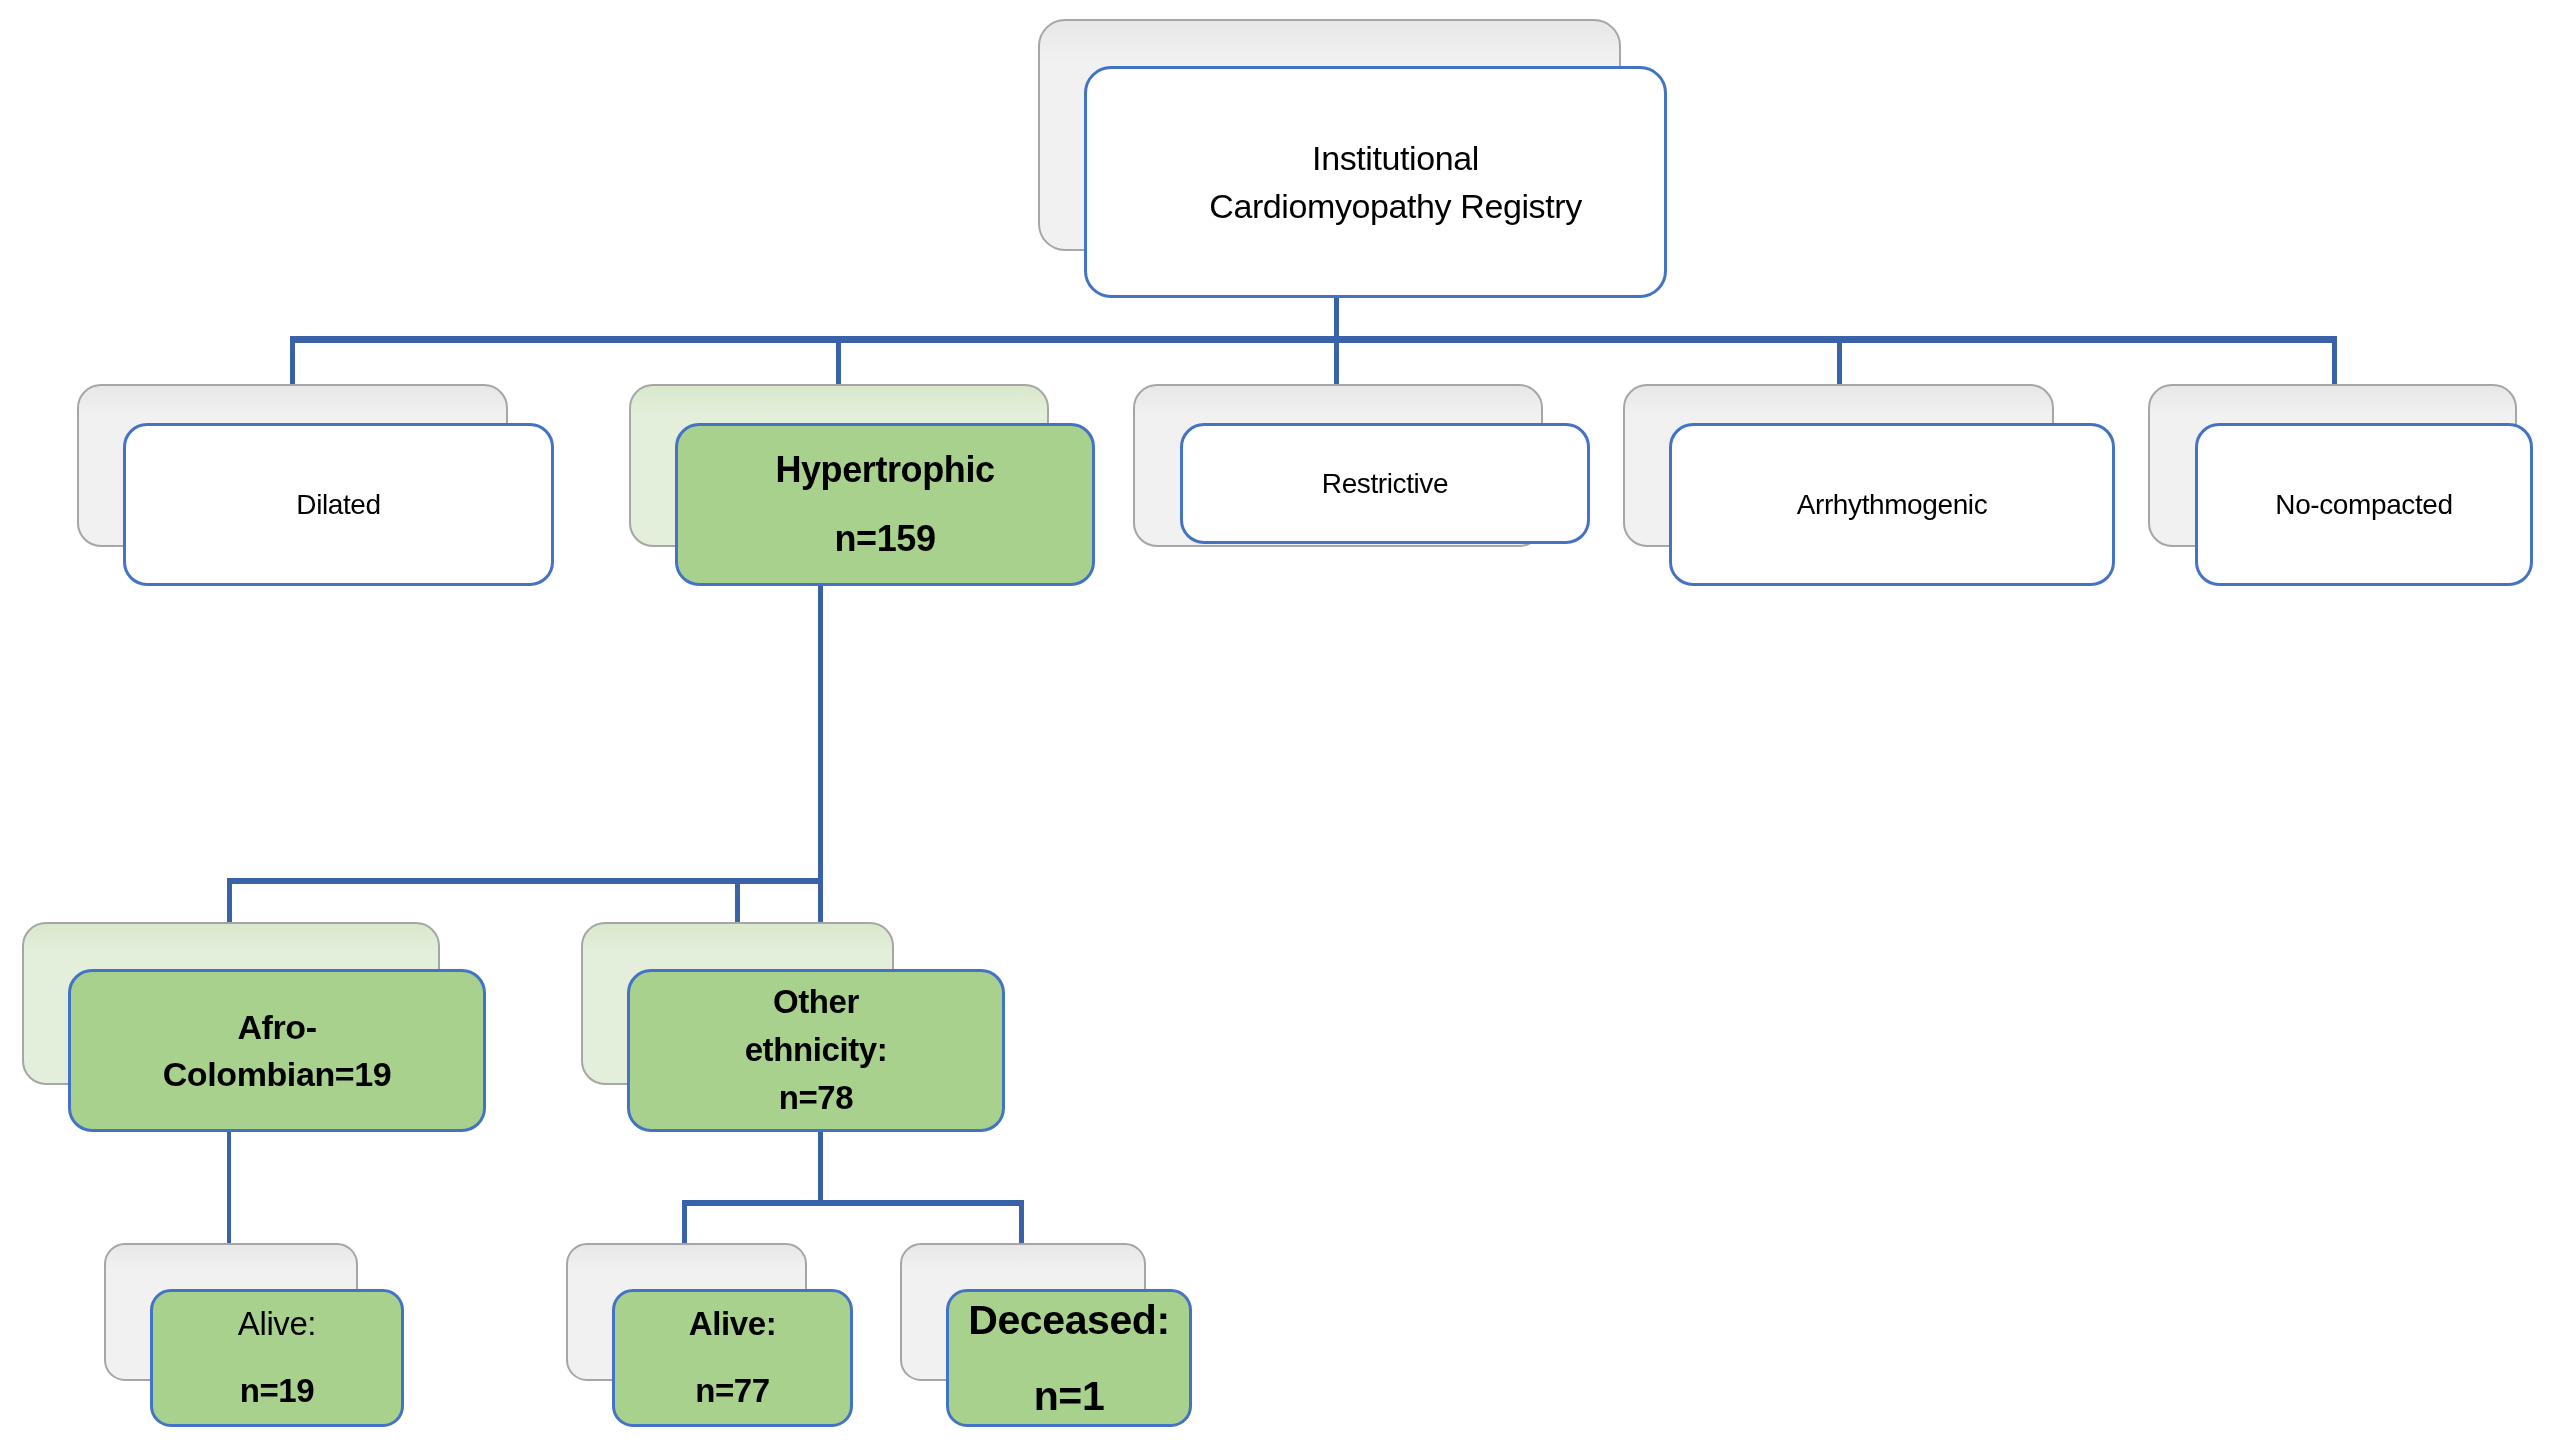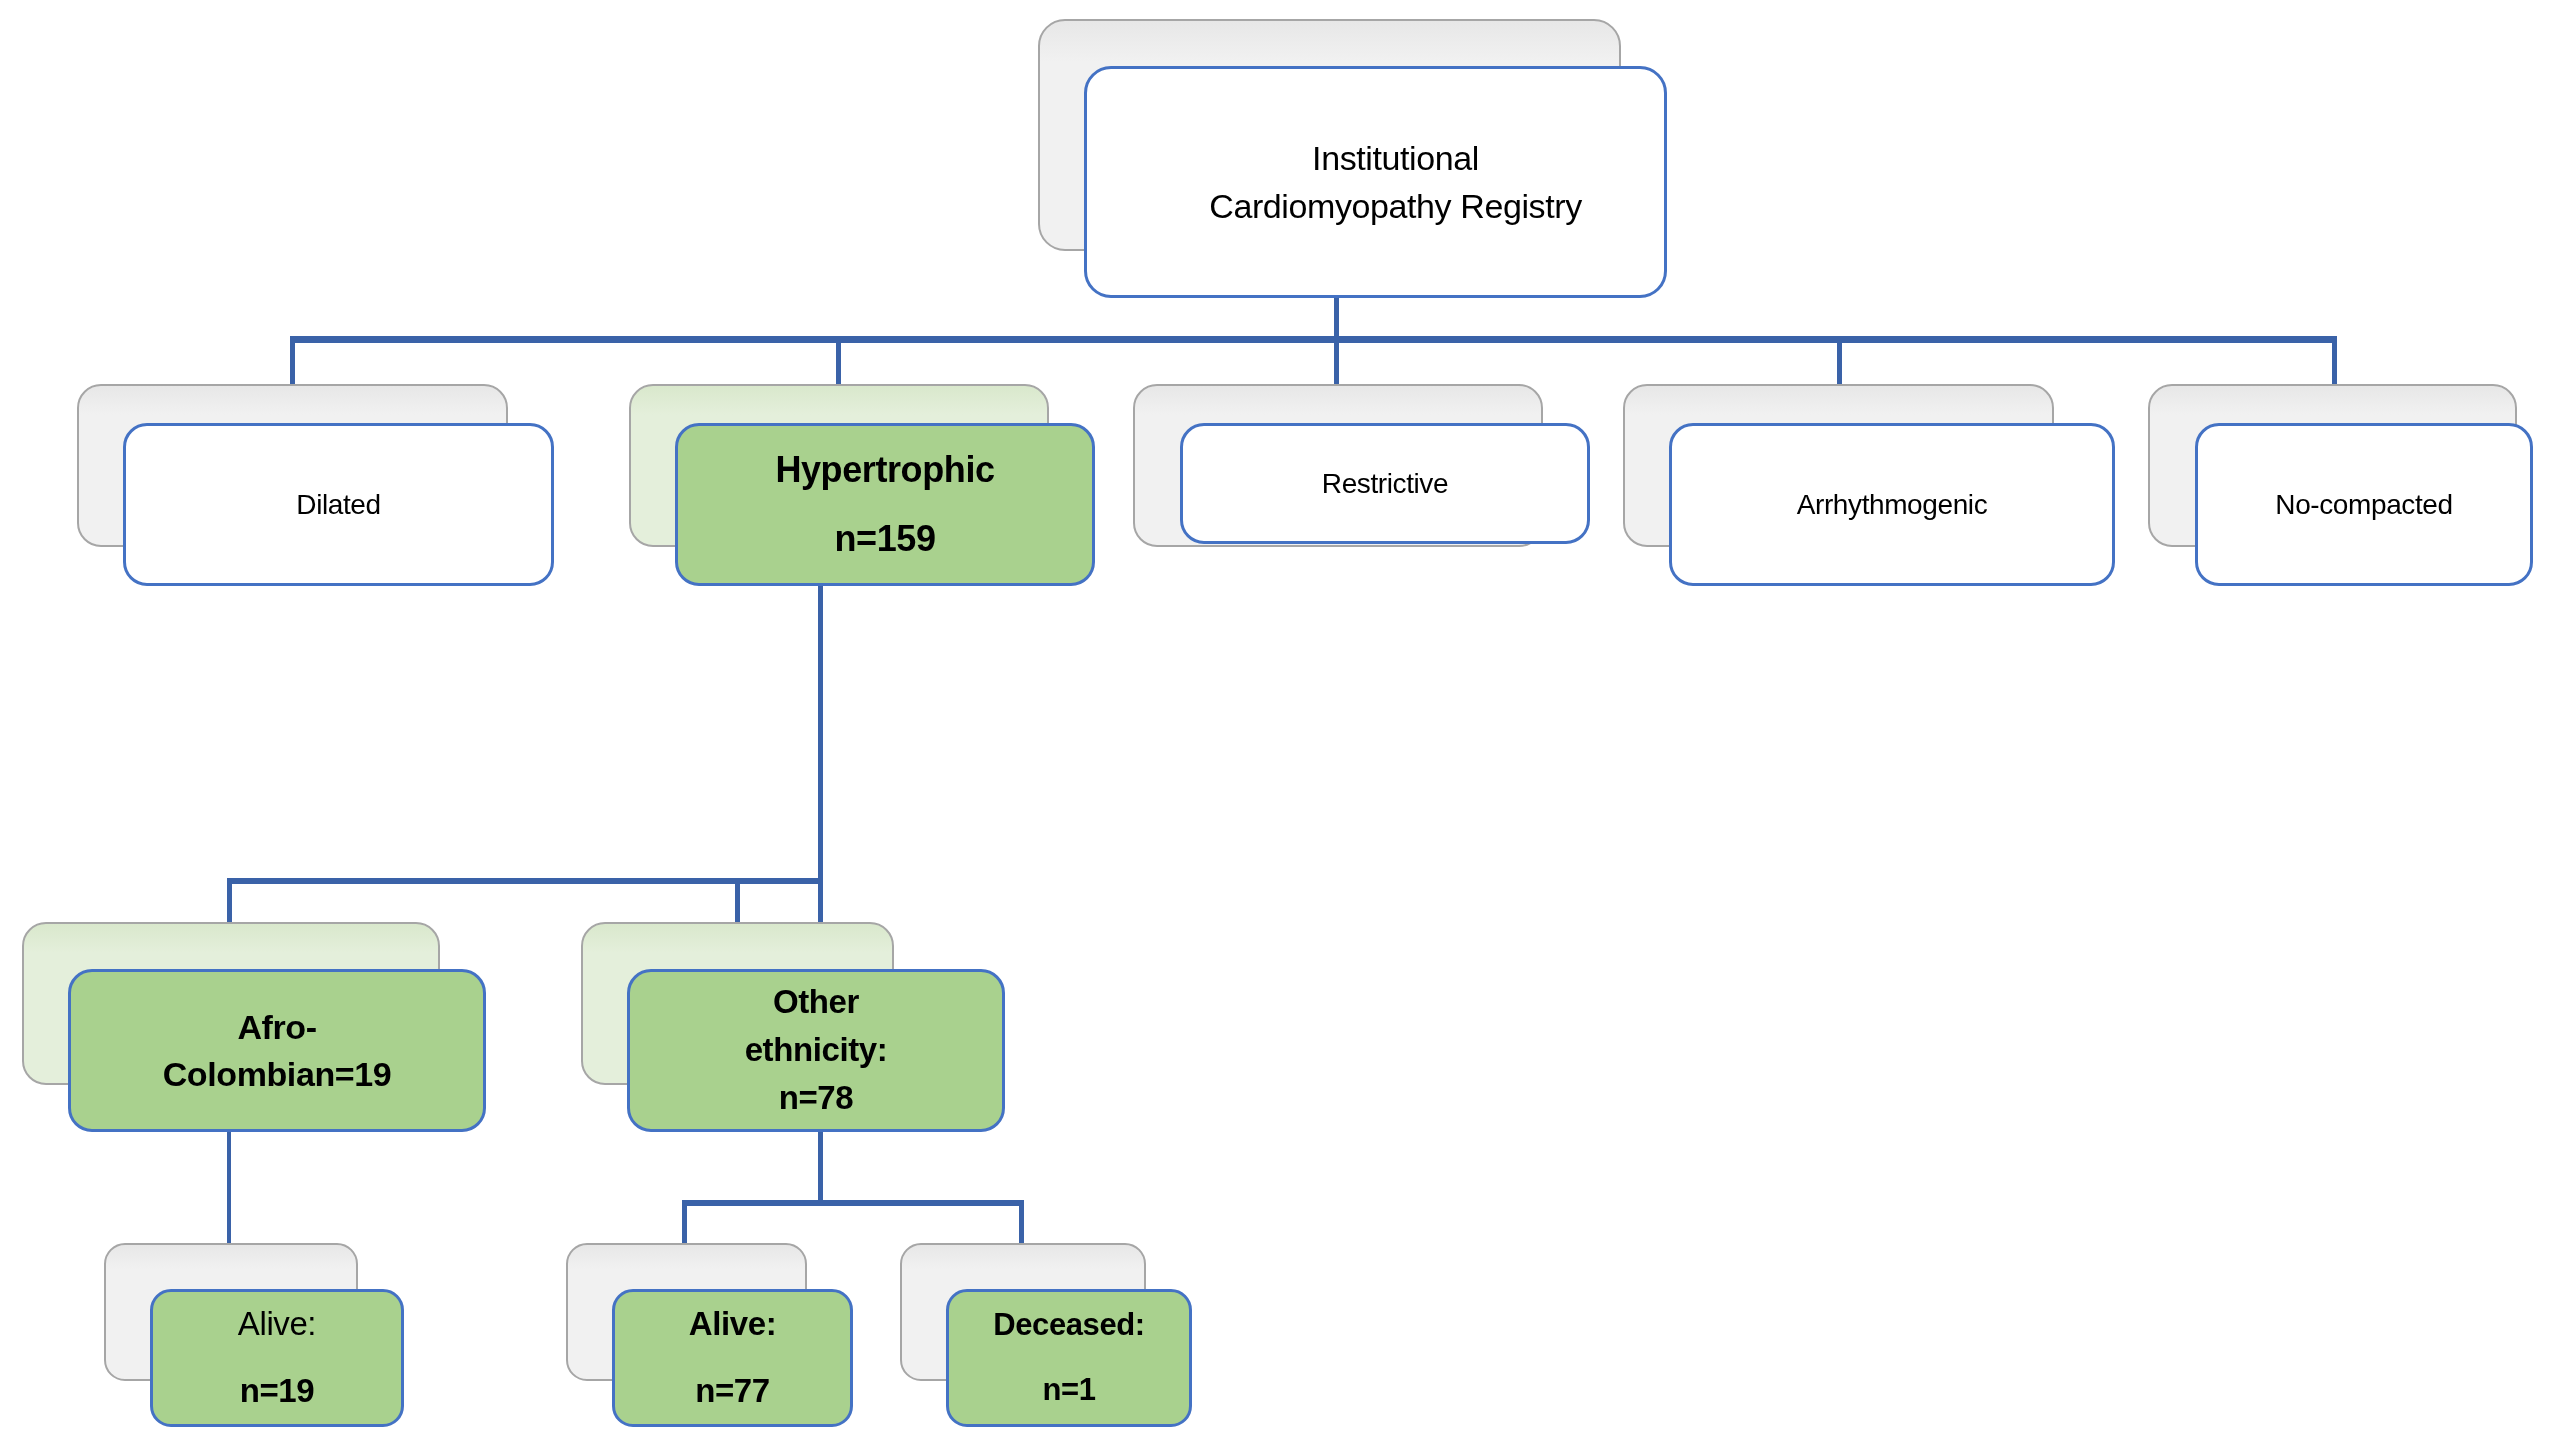--- a/index.html
+++ b/index.html
@@ -49,21 +49,21 @@
   .ln{line-height:1.18;white-space:nowrap;letter-spacing:-0.4px;}
   .bold{font-weight:bold;}
 
   
   .t-root{font-size:34px;gap:7.5px;padding-left:40px;}
   .t-l1{font-size:28px;}
   .t-hyper{font-size:36px;font-weight:bold;gap:27px;}
   .t-afro{font-size:34px;font-weight:bold;gap:6px;}
   .t-other{font-size:33px;font-weight:bold;gap:9px;}
   .t-leaf{font-size:33px;gap:28px;}
-  .t-deceased{font-size:31px;font-weight:bold;gap:28px;}
+  .t-deceased{font-size:41px;font-weight:bold;gap:28px;}
 </style>
 </head>
 <body>
 
 <div class="canvas">
 
   <div class="conn" style="left:1334px;top:296px;width:4.5px;height:43px;"></div>
   <div class="conn" style="left:292px;top:336px;width:2044px;height:6.7px;"></div>
   <div class="conn" style="left:290px;top:336px;width:4.5px;height:49px;"></div>
   <div class="conn" style="left:836px;top:336px;width:4.5px;height:49px;"></div>

